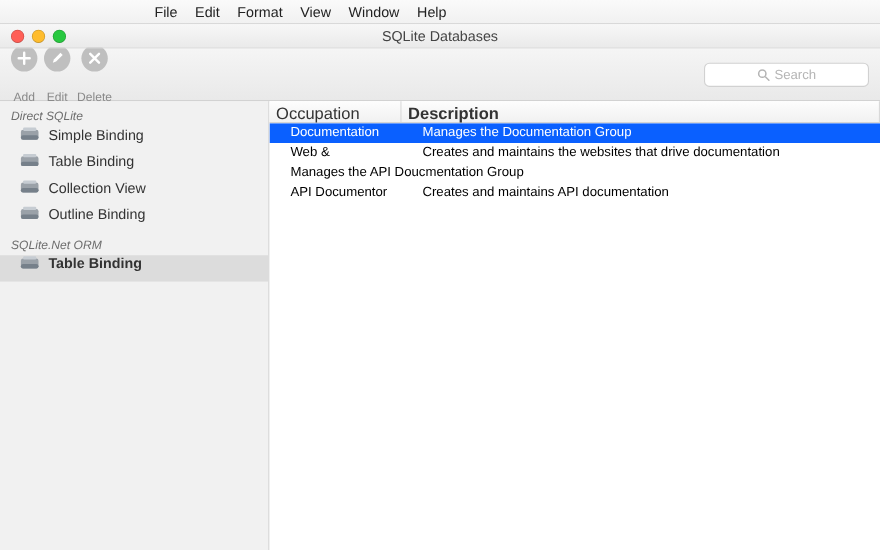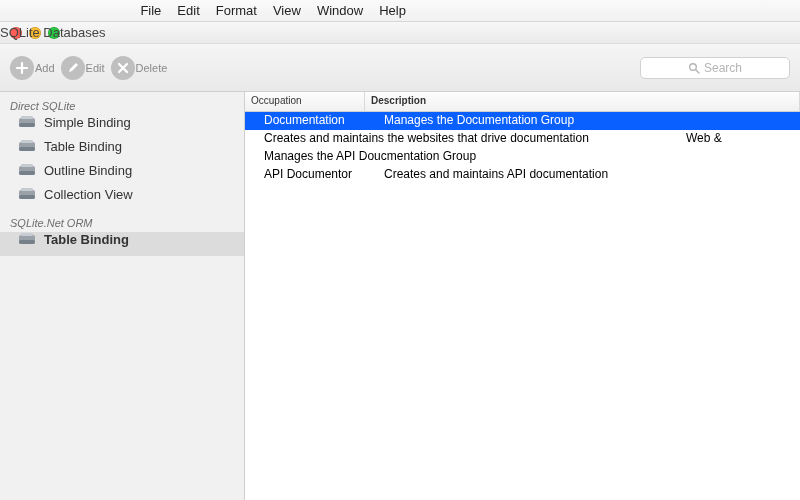--- a/index.html
+++ b/index.html
@@ -11,44 +11,44 @@
   .menubar .apple { font-size: 14px; }
   .menubar .appname { font-weight: 700; margin-top: 36px; }
   .menubar .item { color: #222; }
 
   
   .window { flex: 1; display: flex; flex-direction: column; background: #f3f3f3; }
   .titlebar { height: 22px; display: flex; align-items: center; position: relative; background: linear-gradient(#f7f7f7,#eaeaea); border-bottom: 1px solid #dcdcdc; }
   .traffic { display: flex; gap: 7px; padding-left: 10px; }
   .tl { width: 12px; height: 12px; border-radius: 50%; box-shadow: inset 0 0 0 0.5px rgba(0,0,0,0.25); }
   .tl.red { background:#ff5f57; } .tl.yellow{background:#febc2e;} .tl.green{background:#28c840;}
-  .titlebar .title { position: absolute; left: 0; right: 0; text-align: left; font-size: 13px; color: #444; pointer-events:none;}
+  .titlebar .title { position: absolute; left: 0; right: 0; text-align: center; font-size: 13px; color: #444; pointer-events:none;}
 
   
   .toolbar { height: 48px; background: linear-gradient(#f5f5f5,#e9e9e9); border-bottom: 1px solid #cfcfcf; display: flex; align-items: center; padding: 0 10px; gap: 6px; }
-  .toolbtn { display:flex;flex-direction:row;align-items:center;gap:1px; color:#8a8a8a; font-size:10px; }
+  .toolbtn { display:flex;flex-direction:column;align-items:center;gap:18px; color:#8a8a8a; font-size:10px; }
   .toolbtn .circle { width:24px;height:24px;border-radius:50%;background:#bfbfbf;display:flex;align-items:center;justify-content:center;color:#fff;font-weight:700;font-size:15px;line-height:1;}
   .toolbtn .circle svg{display:block;}
   .toolbtn .lbl { color:#8a8a8a; font-size:11px; }
   .spacer { flex:1; }
   .search { width: 150px; height: 22px; border-radius: 5px; background:#fff; border:1px solid #d1d1d1; display:flex;align-items:center;justify-content:center;gap:4px;color:#b5b5b5;font-size:12px;}
   .search svg { display:block; }
 
   
   .main { flex:1; display:flex; min-height:0; }
   .sidebar { width: 245px; background:#f1f1f1; border-right:1px solid #cfcfcf; display:flex;flex-direction:column; padding-top:2px;}
   .group-header { font-size:11px; color:#6d6d6d; padding:6px 10px 3px 10px;font-style:italic; }
   .src-item { display:flex;align-items:flex-start;gap:8px;height:24px;padding:0 10px 0 18px; color:#333;}
   .src-item.selected { background:#dcdcdc; font-weight:700;}
   .src-item .diskicon { width:18px;height:14px; }
   .diskicon { position:relative; }
   .diskicon svg{display:block;}
 
   .content { flex:1; background:#fff; display:flex;flex-direction:column; }
-  .thead { display:flex; height:20px; background:linear-gradient(#fdfdfd,#f1f1f1); border-bottom:1px solid #d0d0d0; font-size:10px; color:#333;}
+  .thead { display:flex; height:20px; background:linear-gradient(#fdfdfd,#f1f1f1); border-bottom:1px solid #d0d0d0; font-size:15px; color:#333;}
   .th { padding:3px 6px; border-right:1px solid #d9d9d9; }
   .th.occ { width:120px;}
   .th.desc { flex:1;font-weight:bold; }
   .rows { flex:1; overflow:auto; }
   .row { display:flex; height:18px; font-size:12px;padding-left:13px; }
   .row.selected { background:#0a60ff; color:#fff; }
   .cell { padding:1px 6px; overflow:hidden; white-space:nowrap; }
   .cell.occ { width:120px; }
   .cell.desc { flex:1; }
 </style>
@@ -136,31 +136,31 @@
         <span>Table Binding</span>
       </div>
       <div class="src-item">
         <span class="diskicon">
             <svg width="18" height="14" viewBox="0 0 18 14">
               <rect x="1" y="3" width="16" height="9" rx="2" fill="#9aa1a8"></rect>
               <rect x="1" y="8" width="16" height="4" rx="2" fill="#76808a"></rect>
               <rect x="3" y="1" width="12" height="3" rx="1" fill="#c6ccd2"></rect>
             </svg>
           </span>
-        <span>Outline Binding</span>
+        <span>Collection View</span>
       </div>
       <div class="src-item">
         <span class="diskicon">
             <svg width="18" height="14" viewBox="0 0 18 14">
               <rect x="1" y="3" width="16" height="9" rx="2" fill="#9aa1a8"></rect>
               <rect x="1" y="8" width="16" height="4" rx="2" fill="#76808a"></rect>
               <rect x="3" y="1" width="12" height="3" rx="1" fill="#c6ccd2"></rect>
             </svg>
           </span>
-        <span>Collection View</span>
+        <span>Outline Binding</span>
       </div>
 
       <div class="group-header">SQLite.Net ORM</div>
       <div class="src-item selected">
         <span class="diskicon">
             <svg width="18" height="14" viewBox="0 0 18 14">
               <rect x="1" y="3" width="16" height="9" rx="2" fill="#9aa1a8"></rect>
               <rect x="1" y="8" width="16" height="4" rx="2" fill="#76808a"></rect>
               <rect x="3" y="1" width="12" height="3" rx="1" fill="#c6ccd2"></rect>
             </svg>
@@ -173,22 +173,22 @@
       <div class="thead">
         <div class="th occ">Occupation</div>
         <div class="th desc">Description</div>
       </div>
       <div class="rows">
         <div class="row selected">
           <div class="cell occ">Documentation</div>
           <div class="cell desc">Manages the Documentation Group</div>
         </div>
         <div class="row">
+          <div class="cell occ">Web &amp;</div>
           <div class="cell desc">Creates and maintains the websites that drive documentation</div>
-          <div class="cell occ">Web &amp;</div>
         </div>
         <div class="row">
           <div class="cell desc">Manages the API Doucmentation Group</div>
         </div>
         <div class="row">
           <div class="cell occ">API Documentor</div>
           <div class="cell desc">Creates and maintains API documentation</div>
         </div>
       </div>
     </div>

